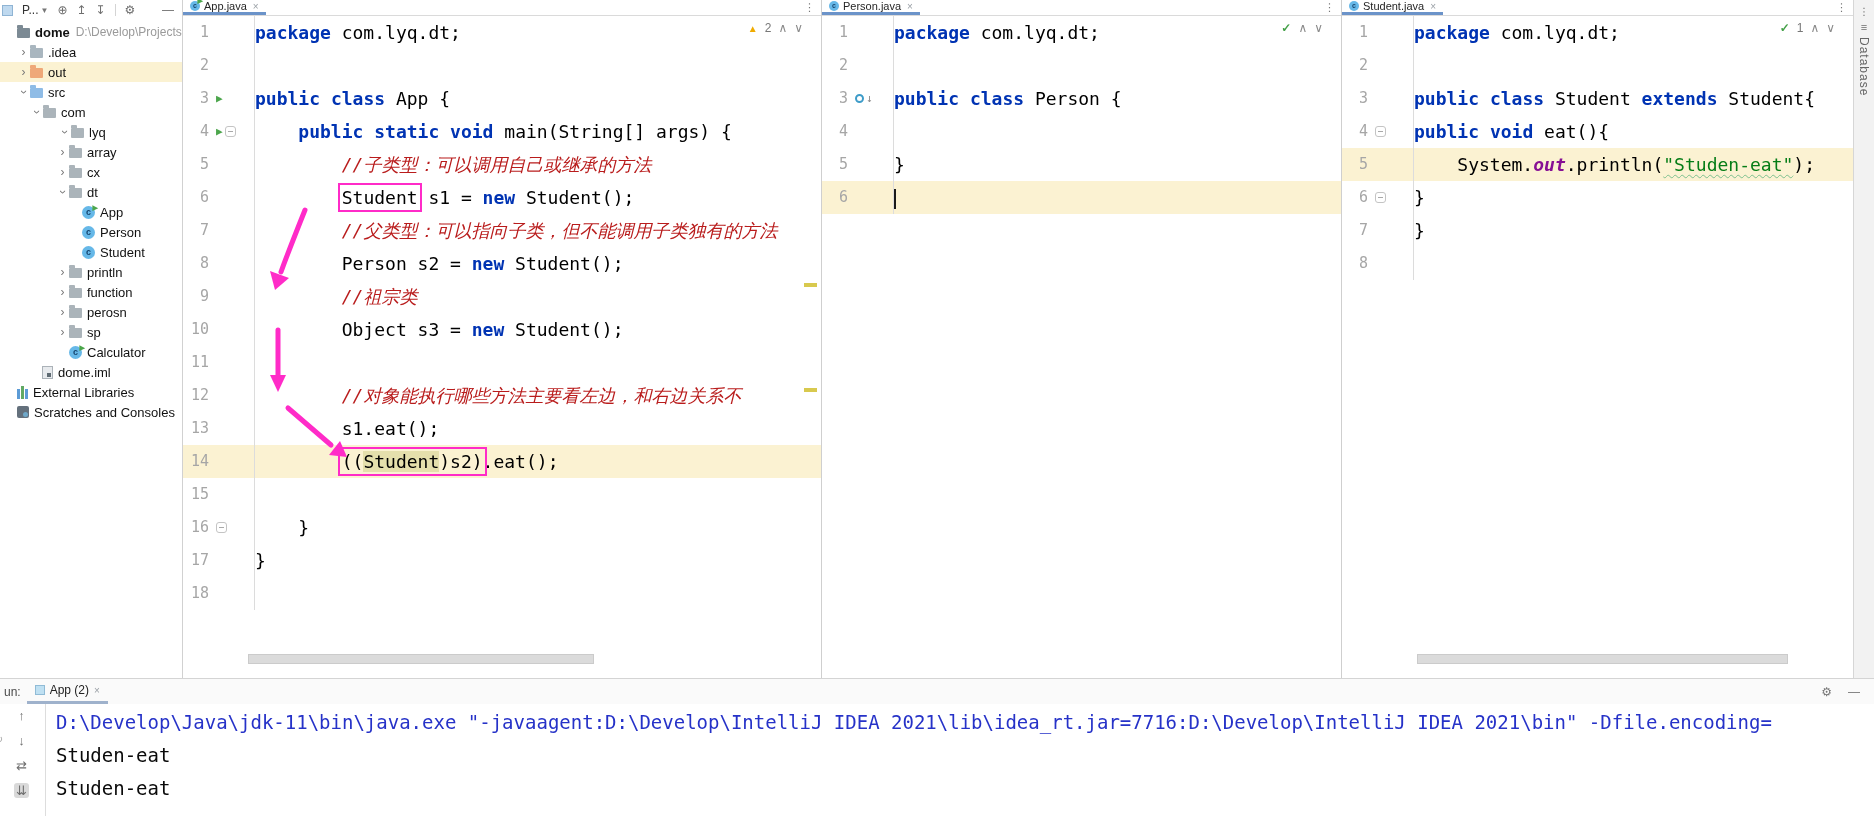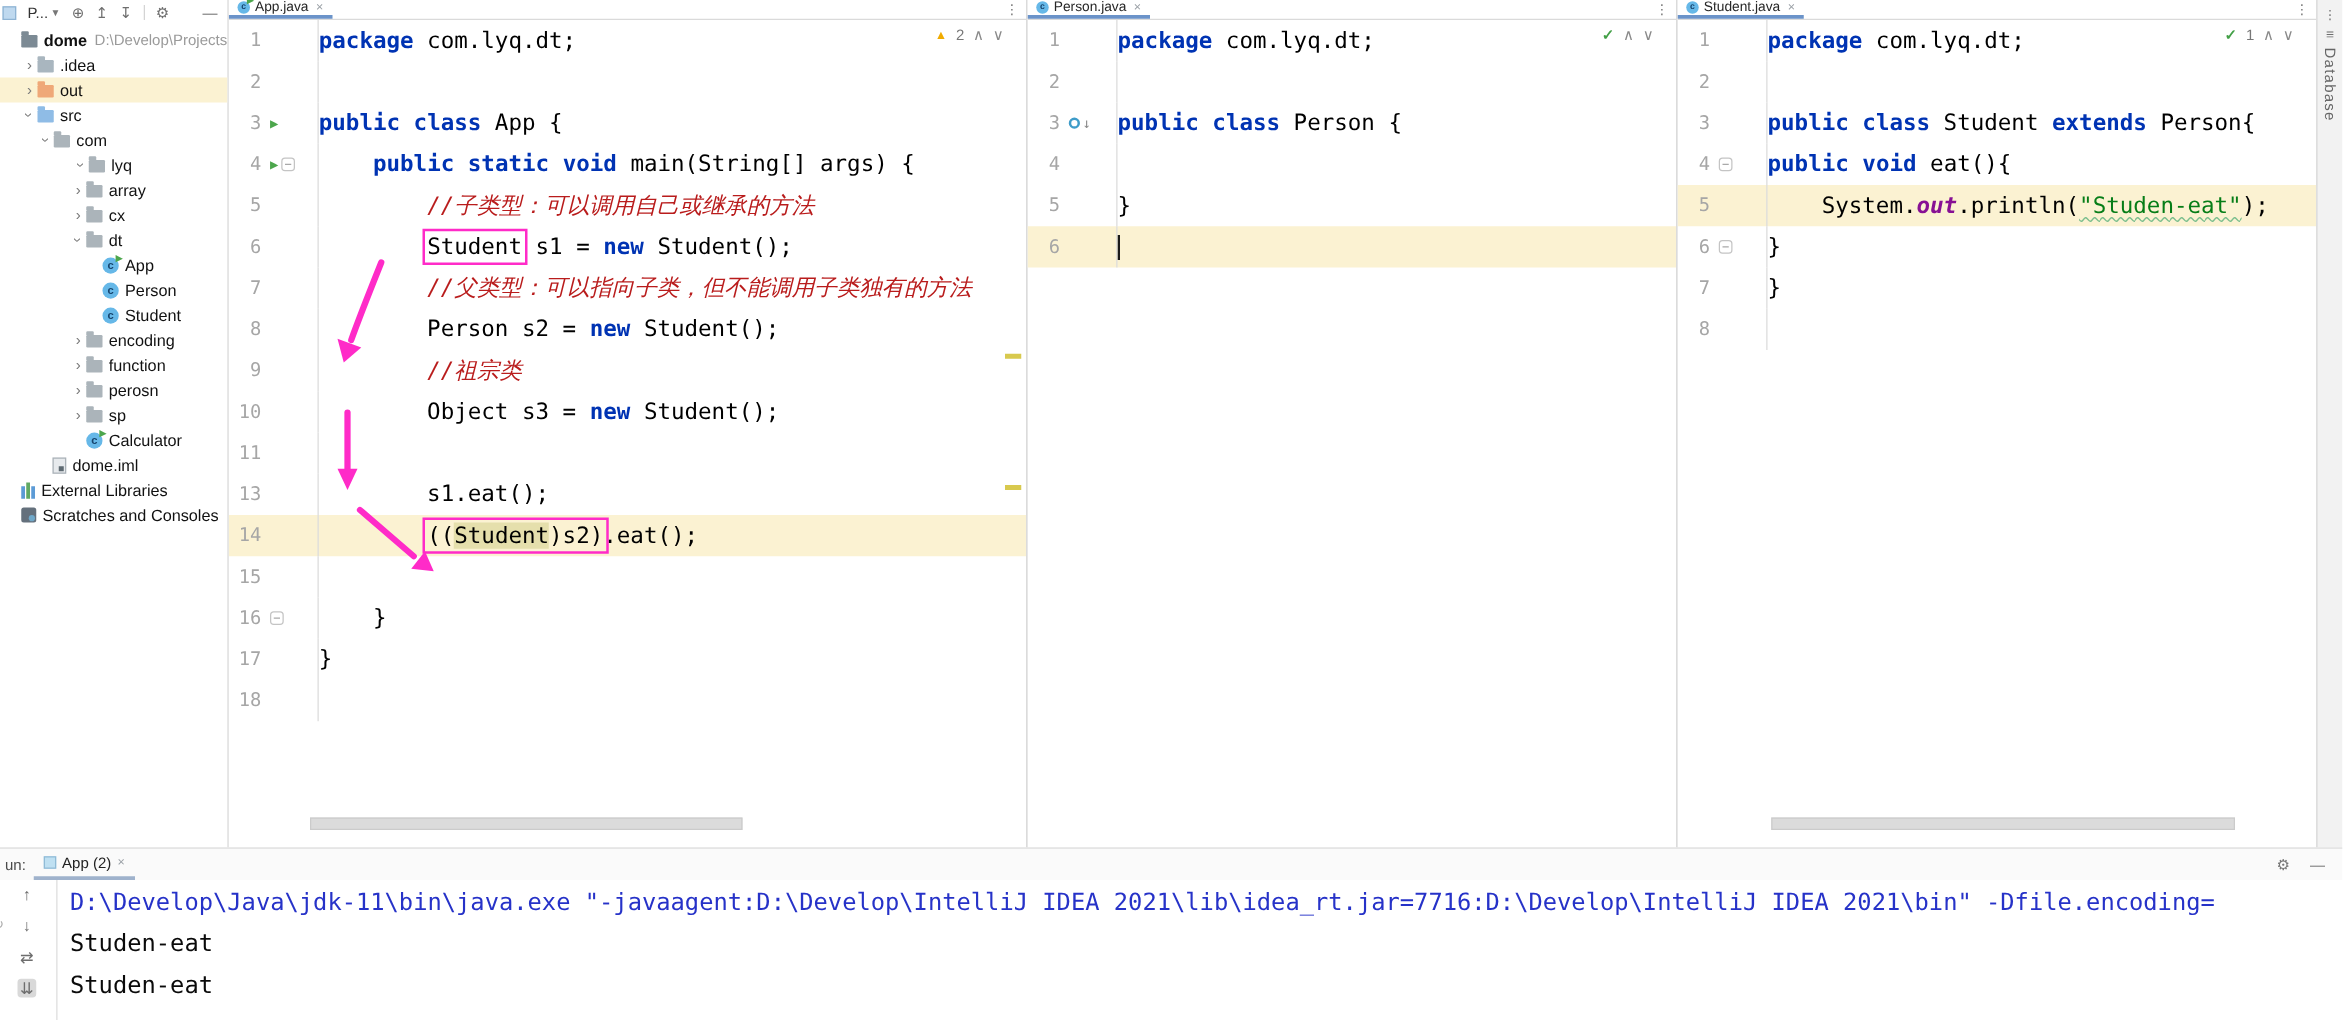--- a/index.html
+++ b/index.html
@@ -192,21 +192,21 @@
           <span class="tlabel">Person</span>
         </div>
         <div class="trow" style="padding-left: 69px;">
           <span class="chev"></span>
           <span class="cico">c</span>
           <span class="tlabel">Student</span>
         </div>
         <div class="trow" style="padding-left: 56px;">
           <span class="chev">›</span>
           <span class="fico i-pkg"></span>
-          <span class="tlabel">encoding</span>
+          <span class="tlabel">println</span>
         </div>
         <div class="trow" style="padding-left: 56px;">
           <span class="chev">›</span>
           <span class="fico i-pkg"></span>
           <span class="tlabel">function</span>
         </div>
         <div class="trow" style="padding-left: 56px;">
           <span class="chev">›</span>
           <span class="fico i-pkg"></span>
           <span class="tlabel">perosn</span>
@@ -257,20 +257,21 @@
         <div class="cl"><div class="gut"><span class="lnum">2</span><span class="gicons"></span></div><div class="code"></div></div>
         <div class="cl"><div class="gut"><span class="lnum">3</span><span class="gicons"><span class="grun">▶</span></span></div><div class="code"><span class="tk-k">public</span><span class="tk-p"> </span><span class="tk-k">class</span><span class="tk-p"> App {</span></div></div>
         <div class="cl"><div class="gut"><span class="lnum">4</span><span class="gicons"><span class="grun">▶</span><span class="gfold"></span></span></div><div class="code"><span class="tk-p">    </span><span class="tk-k">public</span><span class="tk-p"> </span><span class="tk-k">static</span><span class="tk-p"> </span><span class="tk-k">void</span><span class="tk-p"> main(String[] args) {</span></div></div>
         <div class="cl"><div class="gut"><span class="lnum">5</span><span class="gicons"></span></div><div class="code"><span class="tk-p">        </span><span class="tk-c">//子类型：可以调用自己或继承的方法</span></div></div>
         <div class="cl"><div class="gut"><span class="lnum">6</span><span class="gicons"></span></div><div class="code"><span class="tk-p">        </span><span class="tbox"><span class="tk-p">Student</span></span><span class="tk-p"> s1 = </span><span class="tk-k">new</span><span class="tk-p"> Student();</span></div></div>
         <div class="cl"><div class="gut"><span class="lnum">7</span><span class="gicons"></span></div><div class="code"><span class="tk-p">        </span><span class="tk-c">//父类型：可以指向子类，但不能调用子类独有的方法</span></div></div>
         <div class="cl"><div class="gut"><span class="lnum">8</span><span class="gicons"></span></div><div class="code"><span class="tk-p">        Person s2 = </span><span class="tk-k">new</span><span class="tk-p"> Student();</span></div></div>
         <div class="cl"><div class="gut"><span class="lnum">9</span><span class="gicons"></span></div><div class="code"><span class="tk-p">        </span><span class="tk-c">//祖宗类</span></div></div>
         <div class="cl"><div class="gut"><span class="lnum">10</span><span class="gicons"></span></div><div class="code"><span class="tk-p">        Object s3 = </span><span class="tk-k">new</span><span class="tk-p"> Student();</span></div></div>
         <div class="cl"><div class="gut"><span class="lnum">11</span><span class="gicons"></span></div><div class="code"></div></div>
+        <div class="cl"><div class="gut"><span class="lnum">12</span><span class="gicons"></span></div><div class="code"><span class="tk-p">        </span><span class="tk-c">//对象能执行哪些方法主要看左边，和右边关系不</span></div></div>
         <div class="cl"><div class="gut"><span class="lnum">13</span><span class="gicons"></span></div><div class="code"><span class="tk-p">        s1.eat();</span></div></div>
         <div class="cl hl"><div class="gut"><span class="lnum">14</span><span class="gicons"></span></div><div class="code"><span class="tk-p">        </span><span class="tbox"><span class="tk-p">((</span><span class="tk-sel">Student</span><span class="tk-p">)s2)</span></span><span class="tk-p">.eat();</span></div></div>
         <div class="cl"><div class="gut"><span class="lnum">15</span><span class="gicons"></span></div><div class="code"></div></div>
         <div class="cl"><div class="gut"><span class="lnum">16</span><span class="gicons"><span class="gfold"></span></span></div><div class="code"><span class="tk-p">    }</span></div></div>
         <div class="cl"><div class="gut"><span class="lnum">17</span><span class="gicons"></span></div><div class="code"><span class="tk-p">}</span></div></div>
         <div class="cl"><div class="gut"><span class="lnum">18</span><span class="gicons"></span></div><div class="code"></div></div>
       </div>
     <div class="etick" style="top:283px"></div>
     <div class="etick" style="top:388px"></div>
     <div class="hscroll" style="left:65px;width:346px"></div>
@@ -319,21 +320,21 @@
       <div class="tab">
         <span class="cico">c</span>
         <span>Student.java</span>
         <span class="x">×</span>
       </div>
       <span class="kebab">⋮</span>
     </div>
     <div class="elines" id="ed2">
         <div class="cl"><div class="gut"><span class="lnum">1</span><span class="gicons"></span></div><div class="code"><span class="tk-k">package</span><span class="tk-p"> com.lyq.dt;</span></div></div>
         <div class="cl"><div class="gut"><span class="lnum">2</span><span class="gicons"></span></div><div class="code"></div></div>
-        <div class="cl"><div class="gut"><span class="lnum">3</span><span class="gicons"></span></div><div class="code"><span class="tk-k">public</span><span class="tk-p"> </span><span class="tk-k">class</span><span class="tk-p"> Student </span><span class="tk-k">extends</span><span class="tk-p"> Person{</span></div></div>
+        <div class="cl"><div class="gut"><span class="lnum">3</span><span class="gicons"></span></div><div class="code"><span class="tk-k">public</span><span class="tk-p"> </span><span class="tk-k">class</span><span class="tk-p"> Student </span><span class="tk-k">extends</span><span class="tk-p"> Student{</span></div></div>
         <div class="cl"><div class="gut"><span class="lnum">4</span><span class="gicons"><span class="gfold"></span></span></div><div class="code"><span class="tk-k">public</span><span class="tk-p"> </span><span class="tk-k">void</span><span class="tk-p"> eat(){</span></div></div>
         <div class="cl hl"><div class="gut"><span class="lnum">5</span><span class="gicons"></span></div><div class="code"><span class="tk-p">    System.</span><span class="tk-f">out</span><span class="tk-p">.println(</span><span class="tk-su">"Studen-eat"</span><span class="tk-p">);</span></div></div>
         <div class="cl"><div class="gut"><span class="lnum">6</span><span class="gicons"><span class="gfold"></span></span></div><div class="code"><span class="tk-p">}</span></div></div>
         <div class="cl"><div class="gut"><span class="lnum">7</span><span class="gicons"></span></div><div class="code"><span class="tk-p">}</span></div></div>
         <div class="cl"><div class="gut"><span class="lnum">8</span><span class="gicons"></span></div><div class="code"></div></div>
       </div>
     <div class="hscroll" style="left:75px;width:371px"></div>
   <div class="ebadge">
         <span class="chk">✓</span>
         <span class="cnt">1</span>

